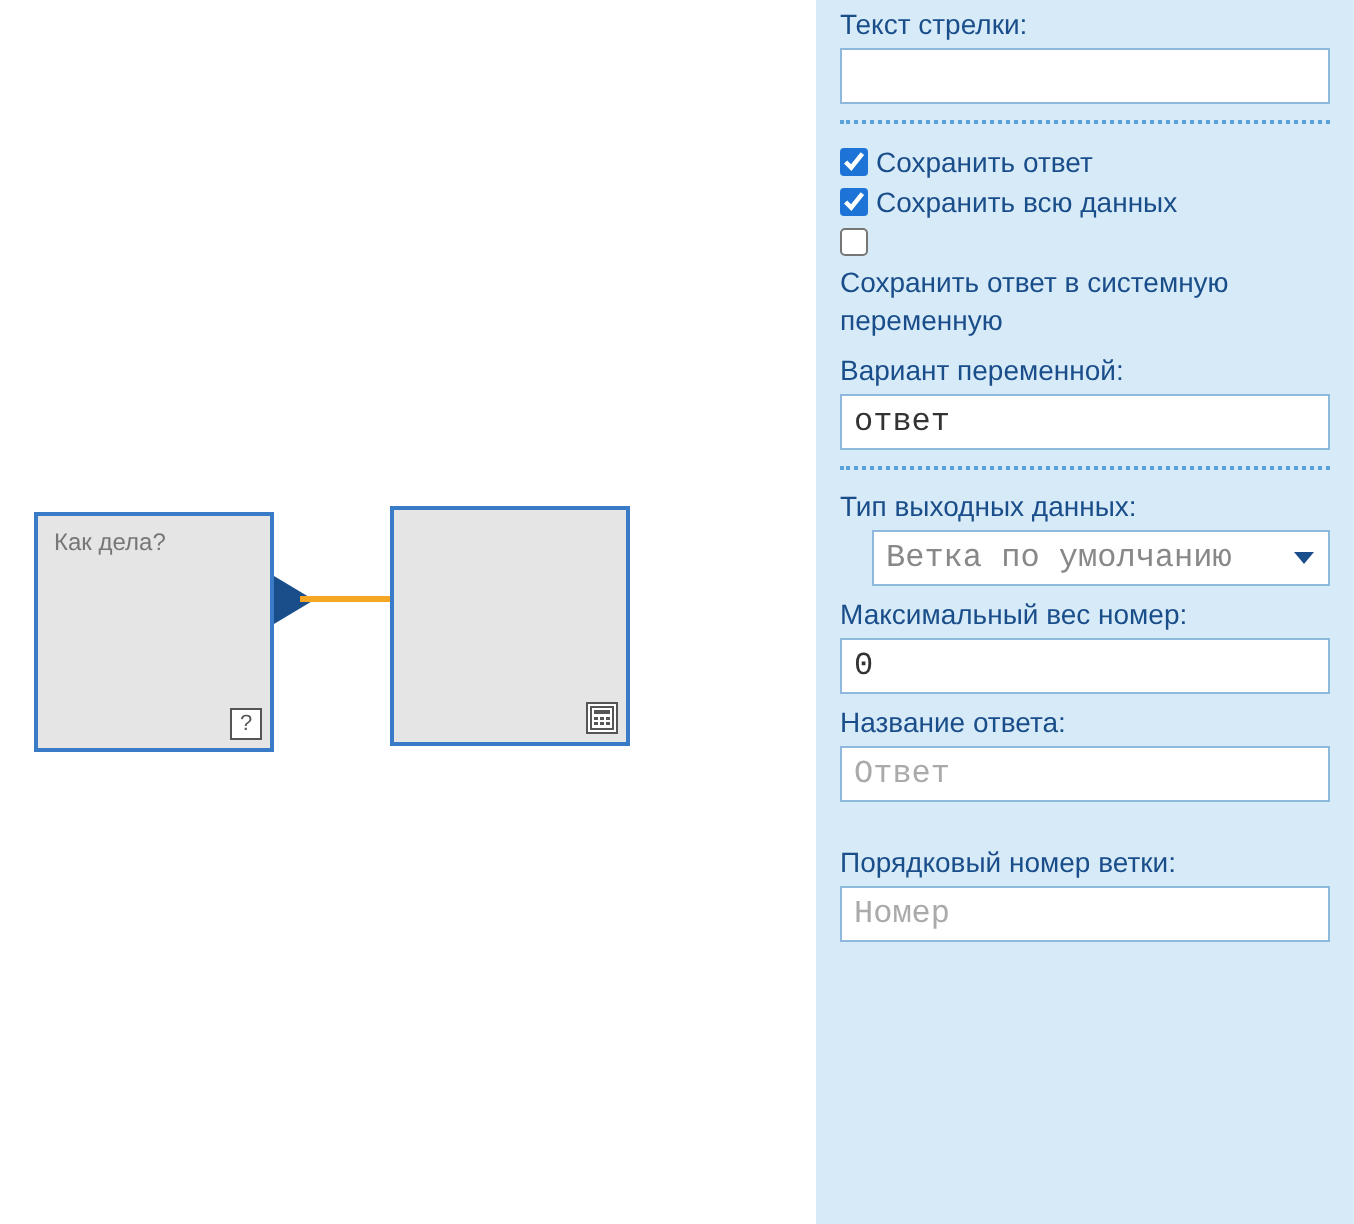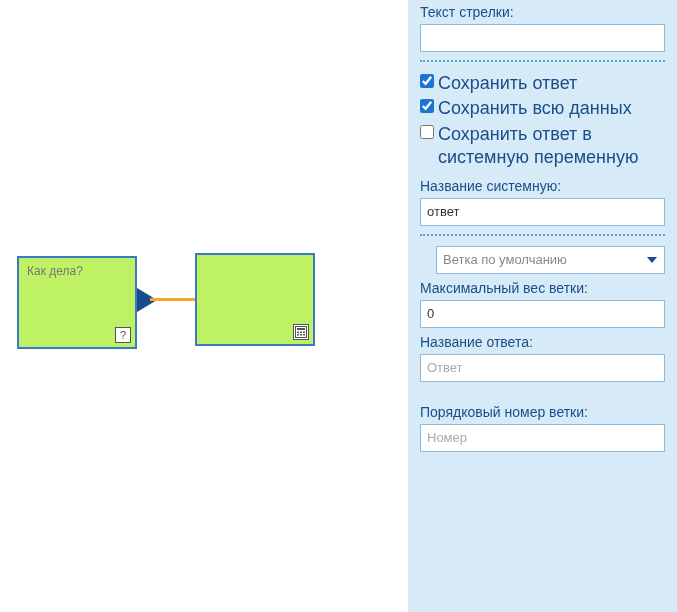--- a/index.html
+++ b/index.html
@@ -15,23 +15,23 @@
     }
     
     
     .canvas {
       position: absolute;
       left: 0; top: 0;
       width: 408px; height: 612px;
     }
     .node {
       position: absolute;
-      width: 120px; height: 93px;
+      width: 120px; height: 120px;
       border: 2px solid #3a7bc8;
-      background: #bef264;
+      background: #e5e5e5;
     }
     .node1 { left: 17px; top: 256px; }
     .node2 { left: 195px; top: 253px; }
     .node-text {
       padding: 6px 8px;
       font-size: 12px;
       color: #777;
     }
     .node-icon {
       position: absolute;
@@ -75,23 +75,23 @@
       font-size: 14px;
       margin-bottom: 4px;
       display: block;
     }
     .text-input, .select-input {
       width: 100%;
       height: 28px;
       border: 1px solid #8fb8dd;
       background: #fff;
       padding: 4px 6px;
-      font-size: 13px;
+      font-size: 16px;
       color: #333;
-      font-family: Liberation Sans, sans-serif;
+      font-family: Liberation Mono, monospace;
     }
     .text-input::placeholder { color: #aaa; }
     .select-input {
       color: #888;
       appearance: none;
       position: relative;
     }
     .select-wrap { position: relative; padding-left: 16px; }
     .select-caret {
       position: absolute;
@@ -115,21 +115,21 @@
       margin-bottom: 2px;
     }
     .cb-row input[type="checkbox"] {
       width: 14px; height: 14px;
       accent-color: #1e73d6;
       margin-top: 2px;
       flex-shrink: 0;
     }
     .cb-label {
       color: #1a4e8a;
-      font-size: 18px;
+      font-size: 14px;
       line-height: 1.3;
     }
     .spacer { height: 16px; }
   </style>
 </head>
 <body>
 
 <div class="canvas">
   <div class="node node1">
     <div class="node-text">Как дела?</div>
@@ -165,43 +165,44 @@
   <hr class="divider">
 
   <div class="cb-row">
     <input type="checkbox" checked="" style="">
     <span class="cb-label">Сохранить ответ</span>
   </div>
   <div class="cb-row">
     <input type="checkbox" checked="" style="">
     <span class="cb-label">Сохранить всю данных</span>
   </div>
-  <div class="cb-row" style="margin-bottom:8px;">
+  <div class="cb-row" style="margin-bottom:8px;flex-direction:column;">
     <input type="checkbox" style="">
     <span class="cb-label">Сохранить ответ в системную переменную</span>
   </div>
 
   <div class="field-group">
-    <label class="label">Название системную:</label>
+    <label class="label">Вариант переменной:</label>
     <input type="text" class="text-input" value="ответ" style="">
   </div>
 
   <hr class="divider">
 
   <div class="field-group">
+    <label class="label">Тип выходных данных:</label>
     <div class="select-wrap">
       <select class="select-input">
         <option>Ветка по умолчанию</option>
       </select>
       <div class="select-caret"></div>
     </div>
   </div>
 
   <div class="field-group">
-    <label class="label">Максимальный вес ветки:</label>
+    <label class="label">Максимальный вес номер:</label>
     <input type="text" class="text-input" value="0" style="">
   </div>
 
   <div class="field-group">
     <label class="label">Название ответа:</label>
     <input type="text" class="text-input" placeholder="Ответ" style="">
   </div>
 
   <div class="spacer"></div>
 

